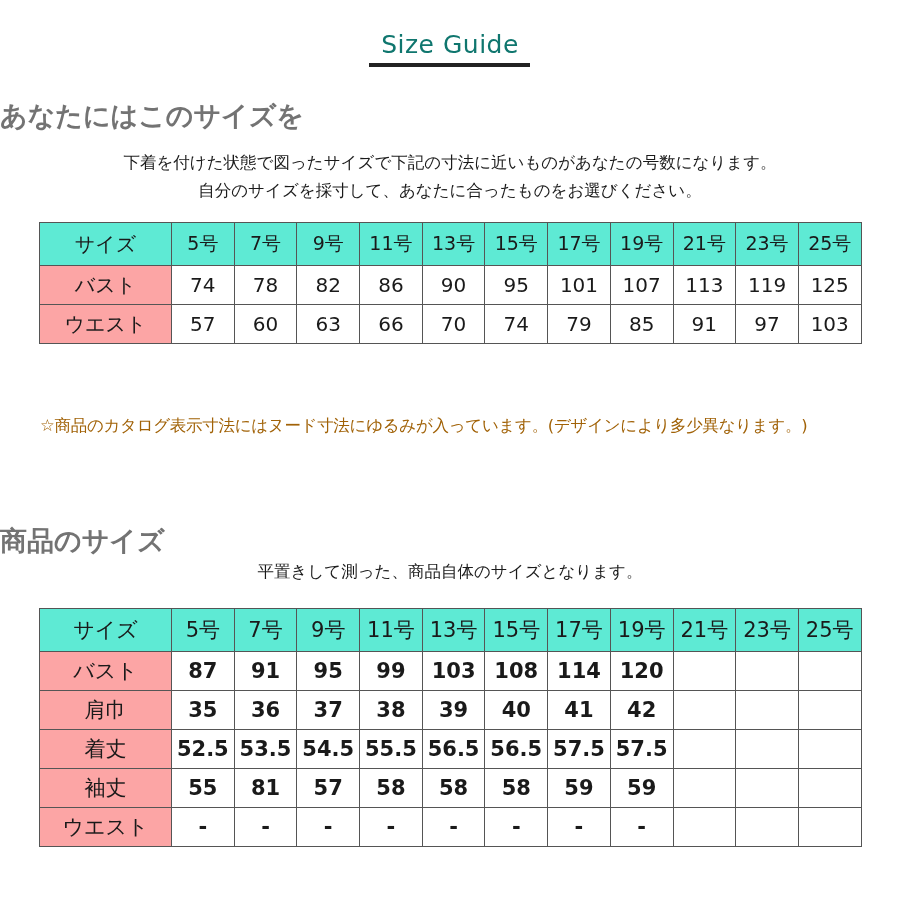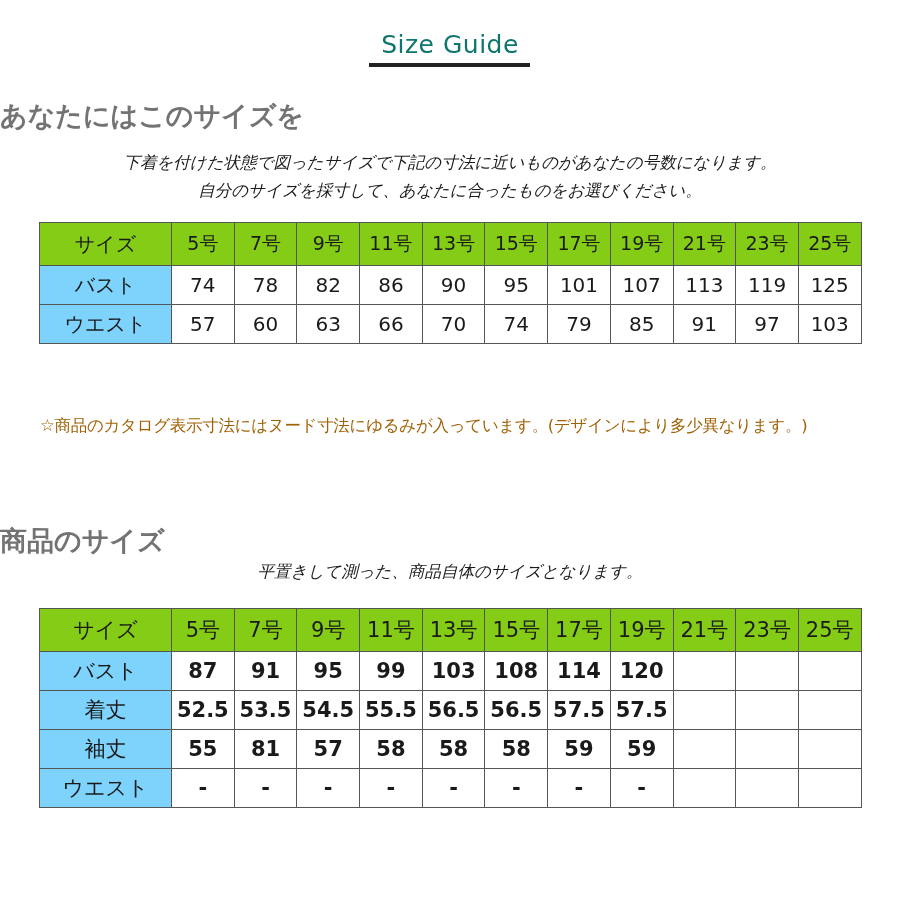--- a/index.html
+++ b/index.html
@@ -2,25 +2,25 @@
 <html><head>
 <meta charset="utf-8">
 <style>
   html, body { margin:0; padding:0; background:#ffffff; }
   body { width:900px; height:900px; position:relative; overflow:hidden;
          font-family:"DejaVu Sans", "Liberation Sans", sans-serif; color:#1a1a1a; }
   .guide-title { position:absolute; left:0; width:900px; top:30px; text-align:center;
          font-size:25px; letter-spacing:0.5px; color:#0f766e; }
   .guide-underline { position:absolute; left:369px; top:63px; width:161px; height:4px; background:#222; }
   .heading { position:absolute; left:0; width:900px; text-align:left; font-size:27px; font-weight:bold; color:#737373; }
-  .sub { position:absolute; left:0; width:900px; text-align:center; font-size:16.5px; color:#1a1a1a;font-style:italic; }
+  .sub { position:absolute; left:0; width:900px; text-align:center; font-size:16.5px; color:#1a1a1a; }
   table.sz { position:absolute; border-collapse:collapse; table-layout:fixed; }
   table.sz td { border:1.5px solid #555; text-align:center; padding:0; font-size:20px; color:#1a1a1a; }
-  table.sz td.lbl { background:#7dd3fc; }
-  table.sz tr.hdr td { background:#84cc16; font-size:19px; }
+  table.sz td.lbl { background:#fca5a5; }
+  table.sz tr.hdr td { background:#5eead4; font-size:19px; }
   table.sz tr.hdr td.lbl { font-size:20px; }
   #t1 { left:39px; top:222px; width:822px; }
   #t1 td { height:38px; }
   #t1 tr.hdr td { height:42px; }
   #t2 { left:39px; top:608px; width:822px; }
   #t2 td { height:38px; font-weight:bold; font-size:21px; }
   #t2 td.lbl, #t2 tr.hdr td { font-weight:normal; }
   #t2 tr.hdr td { height:42px; }
   .note { position:absolute; left:40px; top:415px; font-size:16.5px; white-space:nowrap; color:#a16207; letter-spacing:-0.3px; }
 </style>
@@ -118,20 +118,34 @@
     <td>99</td>
     <td>103</td>
     <td>108</td>
     <td>114</td>
     <td>120</td>
     <td></td>
     <td></td>
     <td></td>
   </tr>
   <tr>
+    <td class="lbl">肩巾</td>
+    <td>35</td>
+    <td>36</td>
+    <td>37</td>
+    <td>38</td>
+    <td>39</td>
+    <td>40</td>
+    <td>41</td>
+    <td>42</td>
+    <td></td>
+    <td></td>
+    <td></td>
+  </tr>
+  <tr>
     <td class="lbl">着丈</td>
     <td>52.5</td>
     <td>53.5</td>
     <td>54.5</td>
     <td>55.5</td>
     <td>56.5</td>
     <td>56.5</td>
     <td>57.5</td>
     <td>57.5</td>
     <td></td>

